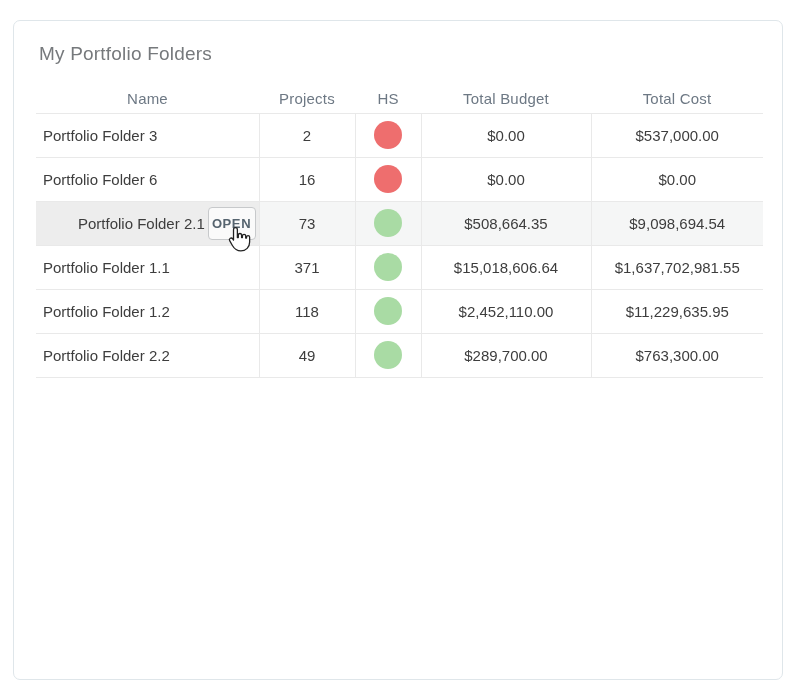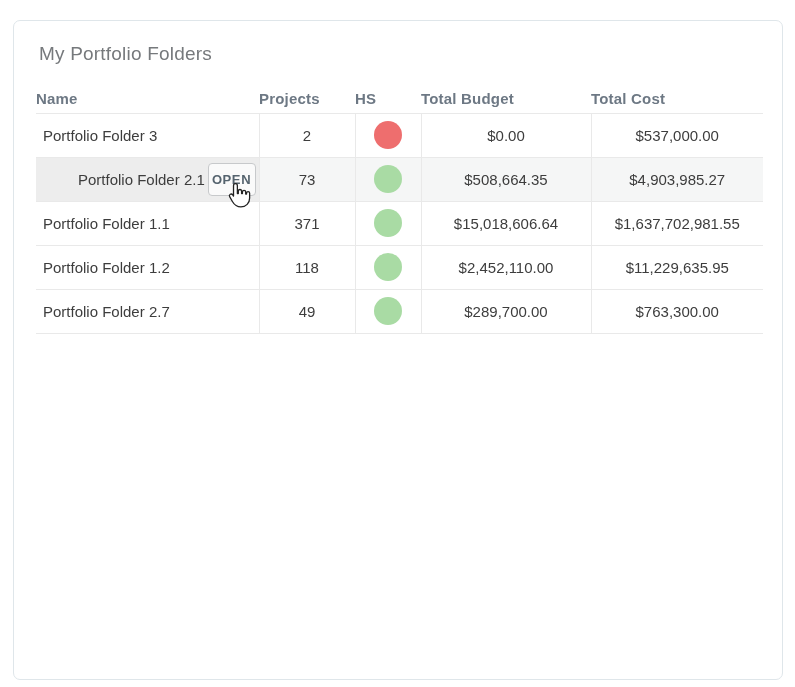--- a/index.html
+++ b/index.html
@@ -26,24 +26,24 @@
   }
   table.folders {
     margin: 19px 0 0 22px;
     border-collapse: collapse;
     table-layout: fixed;
     width: 727px;
     font-size: 15px;
   }
   thead th {
     height: 29px;
-    font-weight: 700;
+    font-weight: 400;
     font-size: 15px;
     color: #6d7884;
-    text-align: left;
+    text-align: center;
     vertical-align: middle;
     border-bottom: 1px solid #e9e9e9;
     letter-spacing: 0.2px;
   }
   tbody td {
     height: 44px;
     vertical-align: middle;
     text-align: center;
     color: #3d3d3d;
     border-bottom: 1px solid #e9e9e9;
@@ -123,20 +123,32 @@
       <span class="name-flex">
         <span class="name-text">Portfolio Folder 3</span>
 
       </span>
     </td>
     <td><span>2</span></td>
     <td><span class="hs-dot" style="background-color: rgb(238, 110, 110);"></span></td>
     <td><span>$0.00</span></td>
     <td><span>$537,000.00</span></td>
   </tr>
+        <tr>
+    <td class="col-name">
+      <span class="name-flex">
+        <span class="name-text">Portfolio Folder 6</span>
+
+      </span>
+    </td>
+    <td><span>16</span></td>
+    <td><span class="hs-dot" style="background-color: rgb(238, 110, 110);"></span></td>
+    <td><span>$0.00</span></td>
+    <td><span>$0.00</span></td>
+  </tr>
         <tr class="hovered">
     <td class="col-name">
       <span class="name-flex">
         <span class="name-text">Portfolio Folder 2.1</span>
         <span class="open-wrap" style="display: inline-block;">
           <button class="open-btn">OPEN</button>
           <svg class="cursor-icon" viewBox="0 0 28 32" xmlns="http://www.w3.org/2000/svg">
             <path d="M9.8 1.6 C11.2 1.6 12.1 2.6 12.1 4.0 L12.1 13.2 L13.2 13.2 L13.2 10.4
                      C13.2 9.2 14.0 8.4 15.1 8.4 C16.2 8.4 17.0 9.2 17.0 10.4 L17.0 13.2
                      L18.0 13.2 L18.0 11.4 C18.0 10.3 18.8 9.5 19.9 9.5 C21.0 9.5 21.8 10.3 21.8 11.4
@@ -144,21 +156,21 @@
                      C25.7 10.9 26.4 11.7 26.4 12.8 L26.4 18.2 C26.4 24.4 22.2 28.8 16.2 28.8
                      C11.1 28.8 8.6 26.4 6.3 22.4 L3.1 16.8 C2.5 15.8 2.8 14.6 3.8 14.0
                      C4.8 13.4 6.0 13.7 6.7 14.7 L7.6 16.1 L7.6 4.0 C7.6 2.6 8.5 1.6 9.8 1.6 Z" fill="#ffffff" stroke="#222222" stroke-width="1.5" stroke-linejoin="round"></path>
           </svg>
         </span>
       </span>
     </td>
     <td><span>73</span></td>
     <td><span class="hs-dot" style="background-color: rgb(169, 219, 164);"></span></td>
     <td><span>$508,664.35</span></td>
-    <td><span>$4,903,985.27</span></td>
+    <td><span>$9,098,694.54</span></td>
   </tr>
         <tr>
     <td class="col-name">
       <span class="name-flex">
         <span class="name-text">Portfolio Folder 1.1</span>
 
       </span>
     </td>
     <td><span>371</span></td>
     <td><span class="hs-dot" style="background-color: rgb(169, 219, 164);"></span></td>
@@ -173,21 +185,21 @@
       </span>
     </td>
     <td><span>118</span></td>
     <td><span class="hs-dot" style="background-color: rgb(169, 219, 164);"></span></td>
     <td><span>$2,452,110.00</span></td>
     <td><span>$11,229,635.95</span></td>
   </tr>
         <tr>
     <td class="col-name">
       <span class="name-flex">
-        <span class="name-text">Portfolio Folder 2.7</span>
+        <span class="name-text">Portfolio Folder 2.2</span>
 
       </span>
     </td>
     <td><span>49</span></td>
     <td><span class="hs-dot" style="background-color: rgb(169, 219, 164);"></span></td>
     <td><span>$289,700.00</span></td>
     <td><span>$763,300.00</span></td>
   </tr>
       </tbody>
   </table>

